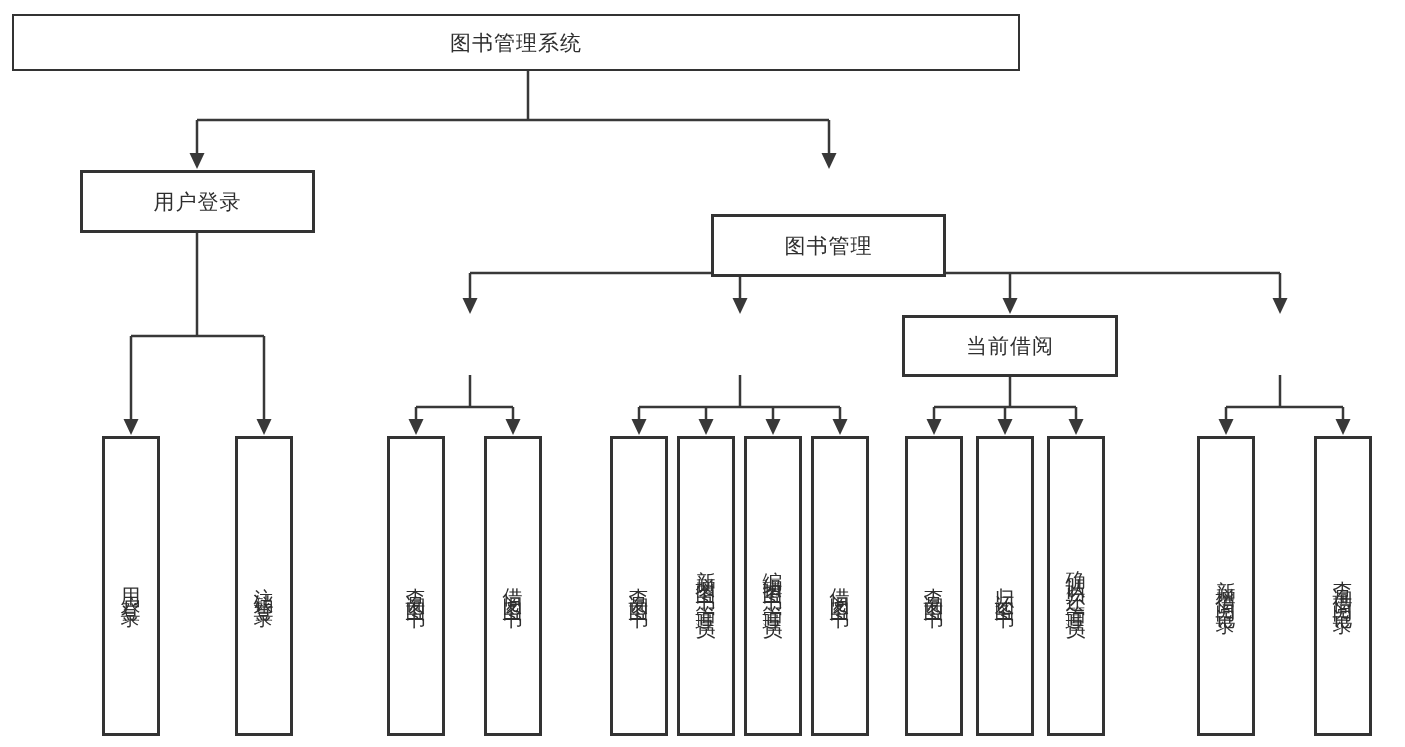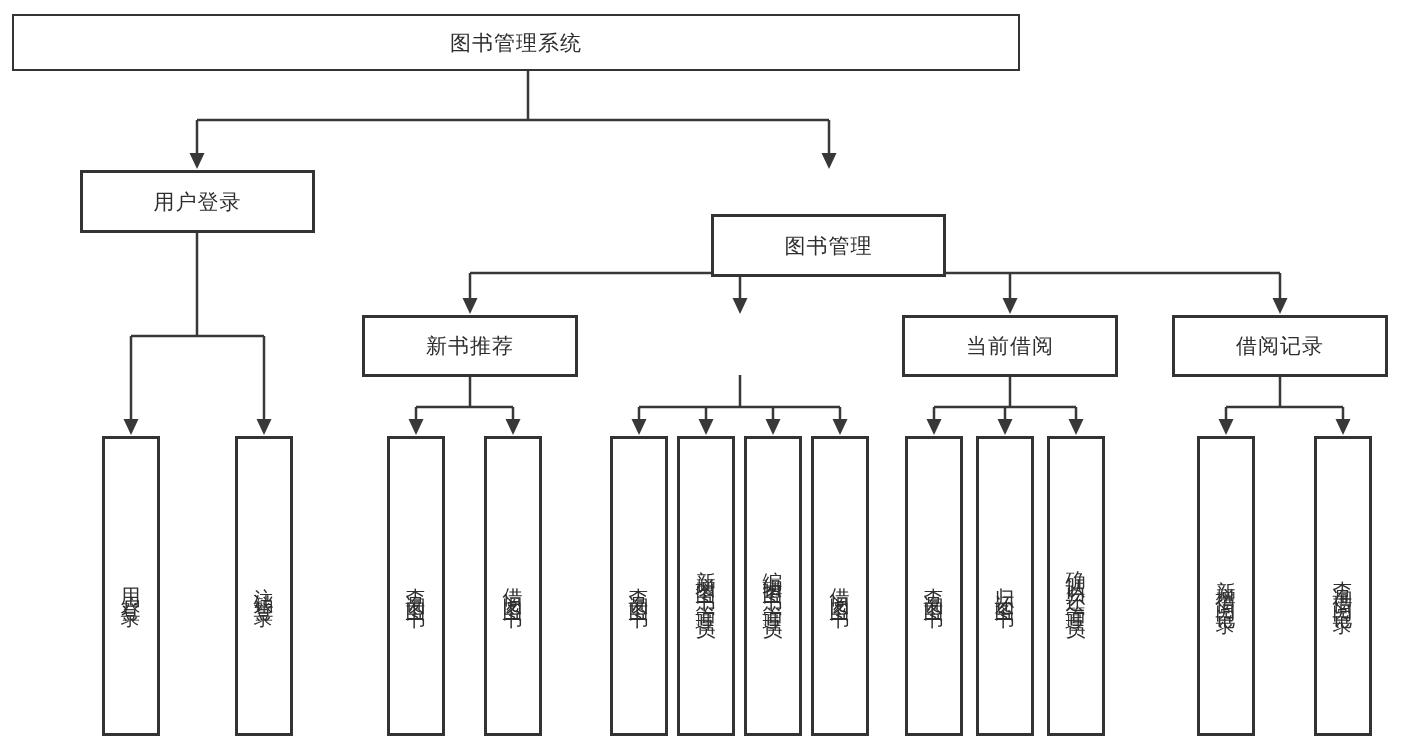--- a/index.html
+++ b/index.html
@@ -122,28 +122,22 @@
     <span>图书管理系统</span>
   </div>
 
   <div class="hbox" style="left:80px; top:170px; width:235px; height:63px;">
     <span>用户登录</span>
   </div>
   <div class="hbox" style="left:711px; top:170px; width:235px; height:63px;margin-top:44px;">
     <span>图书管理</span>
   </div>
 
-  <div class="hbox" style="left:362px; top:315px; width:216px; height:62px;">
-    <span>新书推荐</span>
-  </div>
   <div class="hbox" style="left:902px; top:315px; width:216px; height:62px;">
     <span>当前借阅</span>
-  </div>
-  <div class="hbox" style="left:1172px; top:315px; width:216px; height:62px;">
-    <span>借阅记录</span>
   </div>
 
   <div class="vbox" style="left:102px;">
     <span>用户登录</span>
   </div>
   <div class="vbox" style="left:235px;">
     <span>注销登录</span>
   </div>
 
   <div class="vbox" style="left:387px;">

